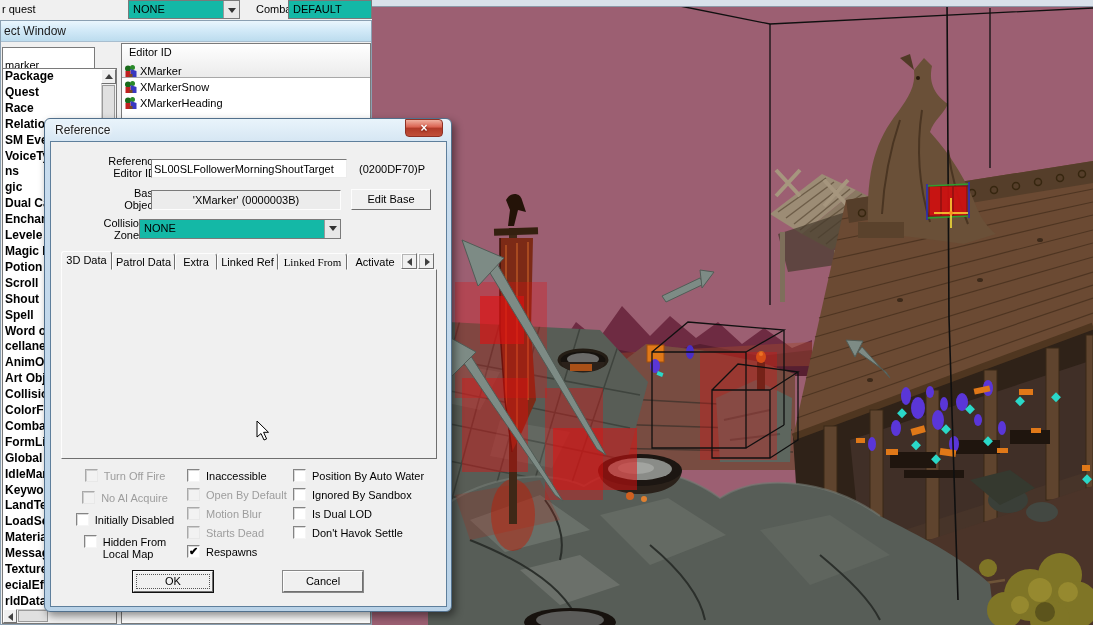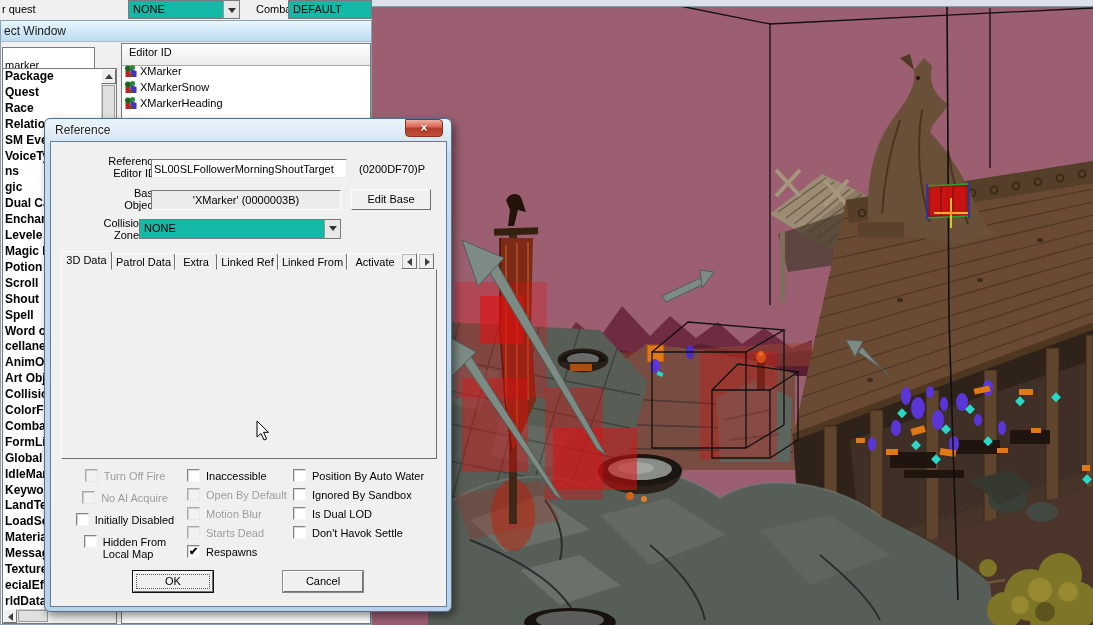--- a/index.html
+++ b/index.html
@@ -44,21 +44,21 @@
   .tri-up-s { position:absolute; left:3px; top:4px; width:0; height:0; border-left:4px solid transparent;
               border-right:4px solid transparent; border-bottom:5px solid #404040; }
   .tri-dn-s { position:absolute; left:3px; top:5px; width:0; height:0; border-left:4px solid transparent;
               border-right:4px solid transparent; border-top:5px solid #404040; }
   .tri-lf-s { position:absolute; left:4px; top:3px; width:0; height:0; border-top:4px solid transparent;
               border-bottom:4px solid transparent; border-right:5px solid #404040; }
   .tri-rt-s { position:absolute; left:5px; top:3px; width:0; height:0; border-top:4px solid transparent;
               border-bottom:4px solid transparent; border-left:5px solid #404040; }
   #ow-list { position:absolute; left:120px; top:22px; width:250px; height:581px; background:#fff;
              border:1px solid #7a7a7a; overflow:hidden; }
-  #eid-header { position:absolute; left:0; top:0; width:100%; height:22px; font-size:11px;
+  #eid-header { position:absolute; left:0; top:0; width:100%; height:34px; font-size:11px;
                 background:linear-gradient(180deg,#ffffff,#ebebeb); border-bottom:1px solid #a8a8a8;
                 padding:2px 0 0 7px; }
   #eid-rows { position:absolute; left:0; top:19px; width:100%; }
   .eid-row { display:flex; align-items:center; height:16px; font-size:11px; }
   .eid-icon { width:14px; height:13px; margin:0 2px 0 2px; }
   .eid-label { white-space:nowrap; }
 
   
   #refdlg { position:absolute; left:44px; top:118px; width:408px; height:494px; z-index:10;
             background:linear-gradient(180deg,#e9f4fb 0%,#c8dcee 8%,#b9d2e7 100%);
@@ -90,21 +90,21 @@
   .clip { text-align:left; overflow:hidden; font-size:12px; padding:0 0 0 3px; }
 
   
   #tabstrip { position:absolute; left:16px; top:132px; width:340px; height:19px; display:flex;
               align-items:flex-end; overflow:hidden; z-index:2; }
   .tab { height:17px; background:#f0f0f0; border:1px solid; border-color:#fdfdfd #6f6f6f #f0f0f0 #fdfdfd;
          border-radius:3px 3px 0 0; font-size:11px; text-align:center; padding-top:2px;
          overflow:hidden; white-space:nowrap; flex:none; }
   .tab:nth-of-type(1){ width:51px; height:19px; font-weight:normal; z-index:3; }
   .tab:nth-of-type(2){ width:63px; } .tab:nth-of-type(3){ width:42px; }
-  .tab:nth-of-type(4){ width:61px; } .tab:nth-of-type(5){ width:69px; }
+  .tab:nth-of-type(4){ width:61px; } .tab:nth-of-type(5){ width:69px;font-family:Liberation Serif, serif; }
   .tab:nth-of-type(6){ width:56px; }
   #tabpanel { position:absolute; left:16px; top:150px; width:376px; height:190px; background:#f0f0f0;
               border:1px solid; border-color:#fdfdfd #6f6f6f #6f6f6f #fdfdfd; z-index:1; }
   .tabspin { position:absolute; top:134px; width:16px; height:16px; }
 
   .groupbox { position:absolute; border:1px solid #a6a6a6; box-shadow:1px 1px 0 #ffffff, inset 1px 1px 0 #ffffff; }
   .groupbox > .gb-label { position:absolute; top:-7px; left:12px; background:#f0f0f0; padding:0 3px;
                           font-size:11px; }
   .axis-lbl { position:absolute; font-size:11px; }
 

